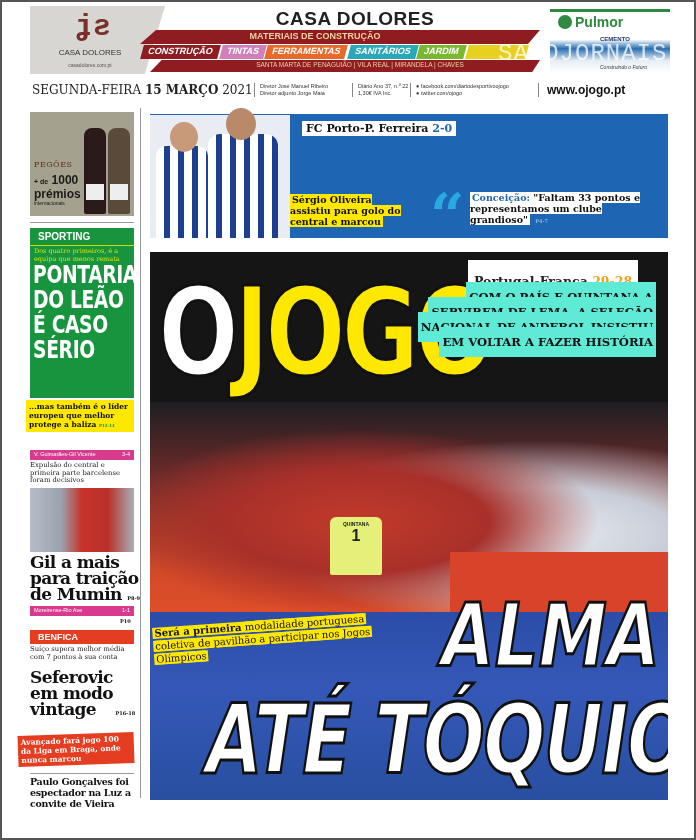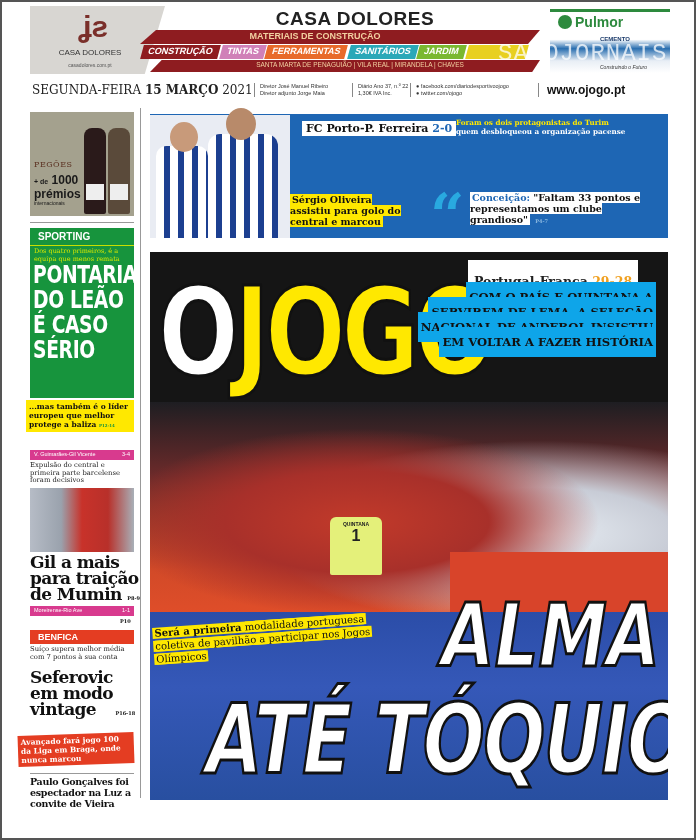--- a/index.html
+++ b/index.html
@@ -1,21 +1,21 @@
 <!DOCTYPE html>
 <html><head>
 <meta charset="utf-8">
 <style>
 *{box-sizing:border-box;margin:0;padding:0}
 body{width:696px;height:840px;background:#fff;font-family:"DejaVu Serif",serif;position:relative;overflow:hidden;border:2px solid #555}
 .abs{position:absolute}
 
 #ad{left:28px;top:4px;width:640px;height:68px;}
 #ad .logo-box{left:0;top:0;width:135px;height:68px;background:#d8d6d2;clip-path:polygon(0 0,100% 0,85% 100%,0 100%)}
-#ad .logo-glyph{left:38px;top:4px;width:50px;height:38px;color:#7a2f2a;font-family:Liberation Sans, sans-serif;font-size:30px;font-weight:bold;text-align:center}
+#ad .logo-glyph{left:38px;top:4px;width:50px;height:38px;color:#7a2f2a;font-family:Liberation Mono, monospace;font-size:30px;font-weight:bold;text-align:center}
 #ad .logo-name{left:10px;top:42px;width:100px;font-family:"Liberation Sans",sans-serif;font-size:8px;color:#333;text-align:center}
 #ad .logo-url{left:10px;top:56px;width:100px;font-family:"Liberation Sans",sans-serif;font-size:5px;color:#555;text-align:center}
 #ad .brand{left:215px;top:2px;width:220px;text-align:center;font-family:"Liberation Sans",sans-serif;font-weight:bold;font-size:19px;color:#222;letter-spacing:.5px}
 #ad .stripe1{left:110px;top:24px;width:400px;height:14px;background:#8e1c20;clip-path:polygon(4% 0,100% 0,97% 100%,0 100%)}
 #ad .sub{left:175px;top:25px;width:220px;text-align:center;font-family:"Liberation Sans",sans-serif;font-size:9px;font-weight:bold;color:#f2d0a0}
 #ad .cats{left:112px;top:39px;height:14px;display:flex;gap:2px}
 #ad .cat{font-family:"Liberation Sans",sans-serif;font-size:9px;font-weight:bold;color:#fff;padding:1px 6px;transform:skewX(-15deg)}
 #ad .stripe2{left:120px;top:54px;width:390px;height:12px;background:#8e1c20;clip-path:polygon(3% 0,100% 0,98% 100%,0 100%)}
 #ad .towns{left:180px;top:55px;width:300px;text-align:center;font-family:"Liberation Sans",sans-serif;font-size:6.5px;color:#f2d0a0}
 #ad .pulmor-box{left:520px;top:3px;width:120px;height:64px;background:linear-gradient(#fff 0%,#fff 45%,#2a6fb0 60%,#e8eef5 80%,#fff 100%);border-top:3px solid #2d8a3e}
@@ -75,21 +75,21 @@
  linear-gradient(180deg,#1e1e22 0%,#6a2a2a 30%,#d24a28 70%,#e8502a 100%)}
 #main .floor{position:absolute;left:0;top:360px;width:518px;height:188px;background:linear-gradient(180deg,#2b4da8 0%,#3558b8 40%,#284fa0 100%)}
 #main .redwall{position:absolute;left:300px;top:300px;width:218px;height:90px;background:#d8442a}
 #main .logo{position:absolute;left:8px;top:12px;font-family:"DejaVu Sans",sans-serif;font-weight:bold;font-size:122px;line-height:136px;letter-spacing:-6px;transform:scaleX(.78);transform-origin:left top;white-space:nowrap}
 #main .logo .o{color:#fff;-webkit-text-stroke:3px #111}
 #main .logo .j{color:#ffe800;-webkit-text-stroke:3px #111}
 #main .match{position:absolute;left:318px;top:8px;background:#fff;font-family:"DejaVu Serif",serif;font-weight:bold;font-size:12.5px;color:#222;padding:14px 6px}
 #main .match span{color:#f0a020}
 #main .pg1{position:absolute;left:320px;top:30px;font-family:"Liberation Sans",sans-serif;font-size:4.5px;color:#ccc}
 #main .deck{position:absolute;right:12px;top:38px;width:250px;text-align:right;font-family:"DejaVu Serif",serif;font-weight:bold;font-size:11.6px;line-height:15px;color:#111}
-#main .deck span{background:#0ea5e9;padding:8px 3px;box-decoration-break:clone;-webkit-box-decoration-break:clone}
+#main .deck span{background:#5eead4;padding:8px 3px;box-decoration-break:clone;-webkit-box-decoration-break:clone}
 #main .olymp{position:absolute;left:2px;top:375px;width:230px;font-family:"DejaVu Serif",serif;font-size:10px;line-height:13px;color:#111;transform:rotate(-4deg);transform-origin:left top}
 #main .olymp span{background:#ffe800;padding:0 2px;box-decoration-break:clone;-webkit-box-decoration-break:clone}
 #main .alma{position:absolute;right:8px;top:338px;font-family:"DejaVu Sans",sans-serif;font-weight:bold;font-style:italic;font-size:88px;line-height:92px;color:#fff;-webkit-text-stroke:3px #111;transform:scaleX(.78);transform-origin:right top;text-align:right;white-space:nowrap}
 #main .ate{position:absolute;left:56px;top:438px;font-family:"DejaVu Sans",sans-serif;font-weight:bold;font-style:italic;font-size:96px;line-height:100px;color:#fff;-webkit-text-stroke:3px #111;transform:scaleX(.76);transform-origin:left top;white-space:nowrap;letter-spacing:-2px}
 .shirt{position:absolute;left:180px;top:265px;width:52px;height:58px;background:#e4f07a;border-radius:6px 6px 2px 2px;font-family:"Liberation Sans",sans-serif;font-size:5px;font-weight:bold;text-align:center;color:#222;padding-top:4px}
 .shirt b{display:block;font-size:16px}
 </style>
 </head>
 <body>
 
@@ -205,24 +205,20 @@
 </div>
 
 <div id="porto" class="abs">
   <div class="photo">
     <div class="stripes" style="left:6px;top:62px;width:52px;height:92px;border-radius:10px 10px 0 0"></div>
     <div class="stripes" style="left:58px;top:50px;width:70px;height:104px;border-radius:12px 12px 0 0"></div>
     <div style="position:absolute;left:20px;top:38px;width:28px;height:30px;border-radius:50%;background:#c89a7a"></div>
     <div style="position:absolute;left:76px;top:24px;width:30px;height:32px;border-radius:50%;background:#b88a6a"></div>
   </div>
   <div class="score"><span style="color:#111">FC Porto-P. Ferreira</span> <span>2-0</span></div>
-  <div class="kick">
-    <div class="y">Foram os dois protagonistas do Turim</div>
-    <div>quem desbloqueou a organização pacense</div>
-  </div>
   <div class="quote">“</div>
   <div class="qt" style="width:175px">
     <span><b class="c">Conceição:</b> <span style="padding:0">"Faltam 33 pontos e representamos um clube grandioso"</span></span>
     <span style="background:none;color:#8ab8e0;font-size:5px">P4-7</span>
   </div>
   <div class="sergio" style="width:125px"><span>Sérgio Oliveira assistiu para golo do central e marcou</span></div>
 </div>
 
 <div id="main" class="abs">
   <div class="crowd"></div>

